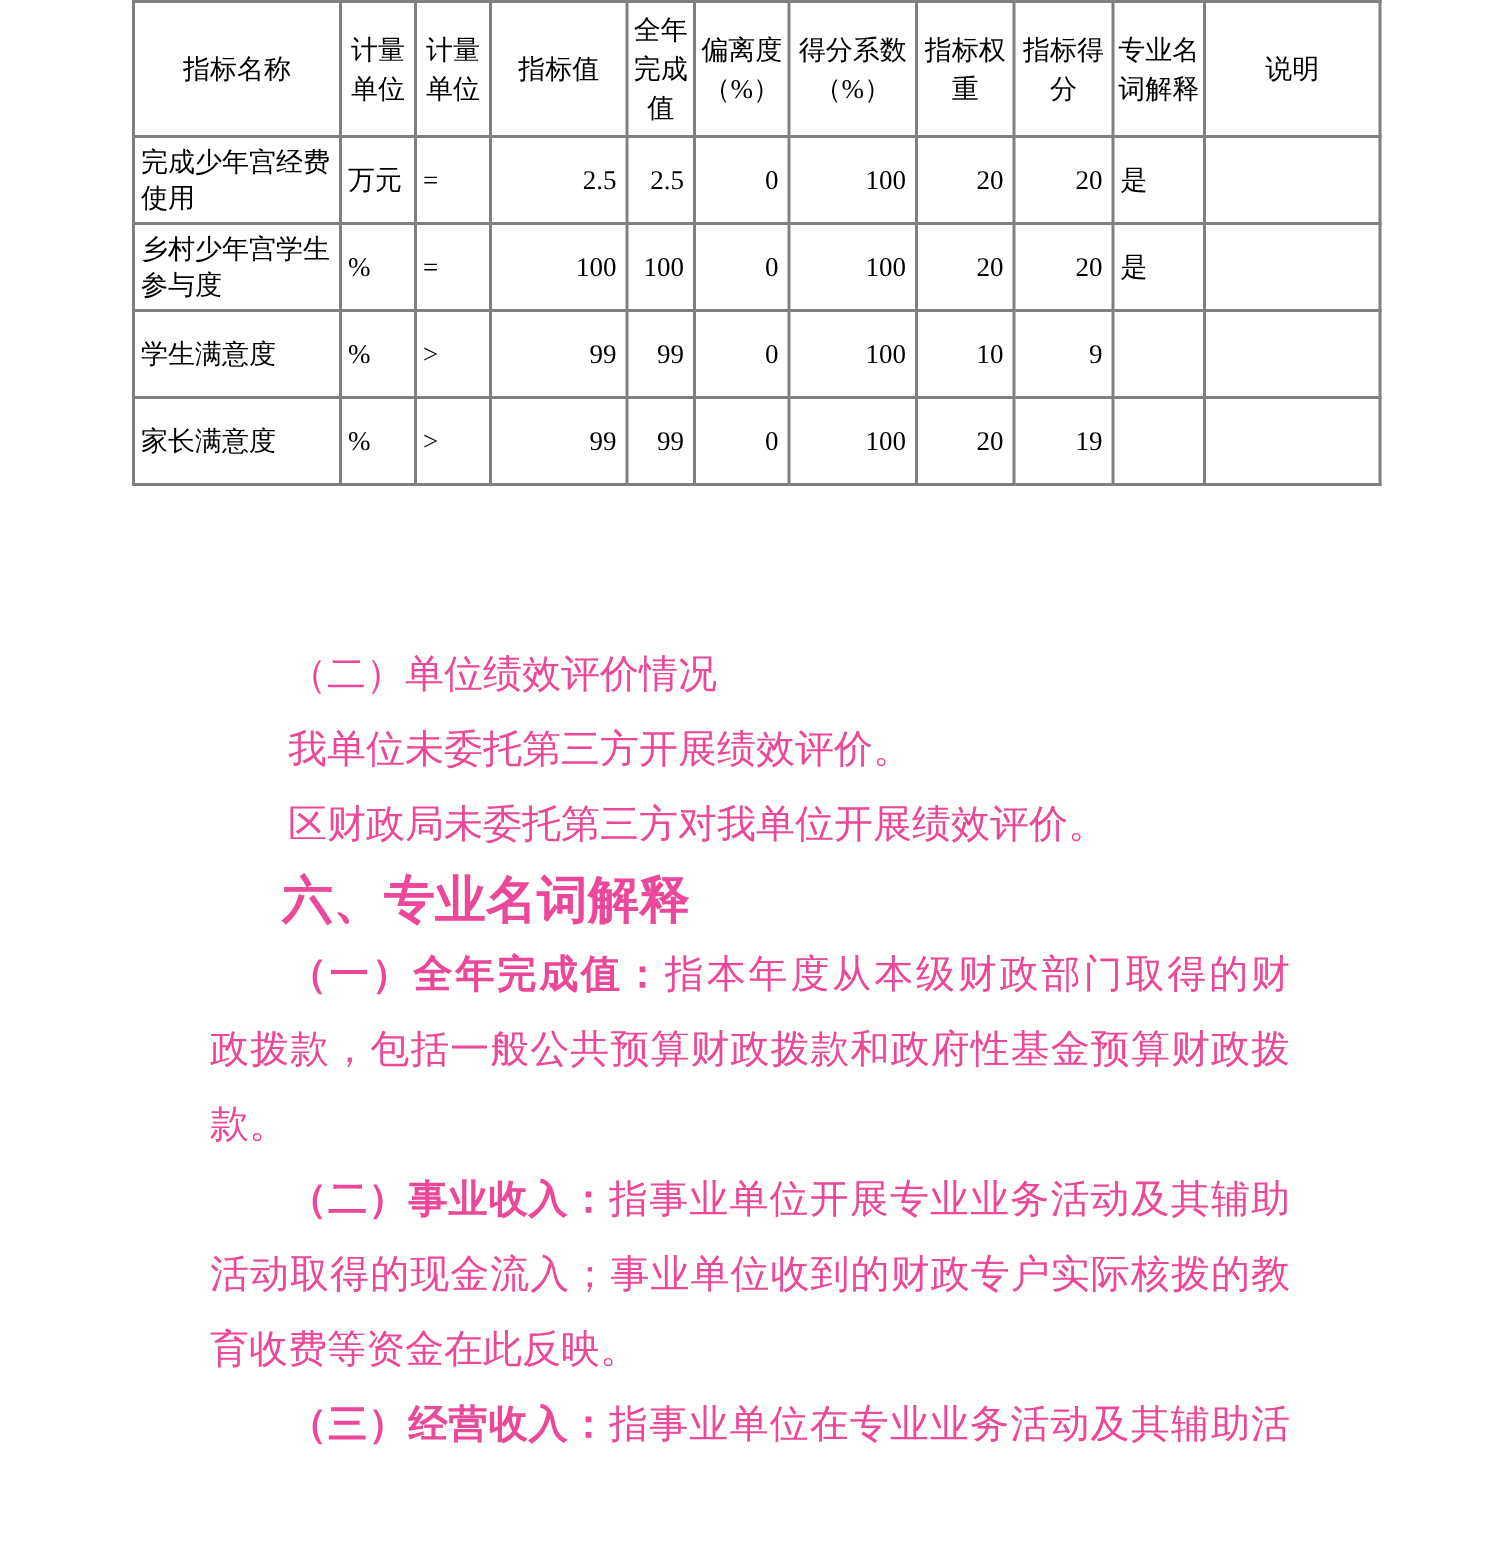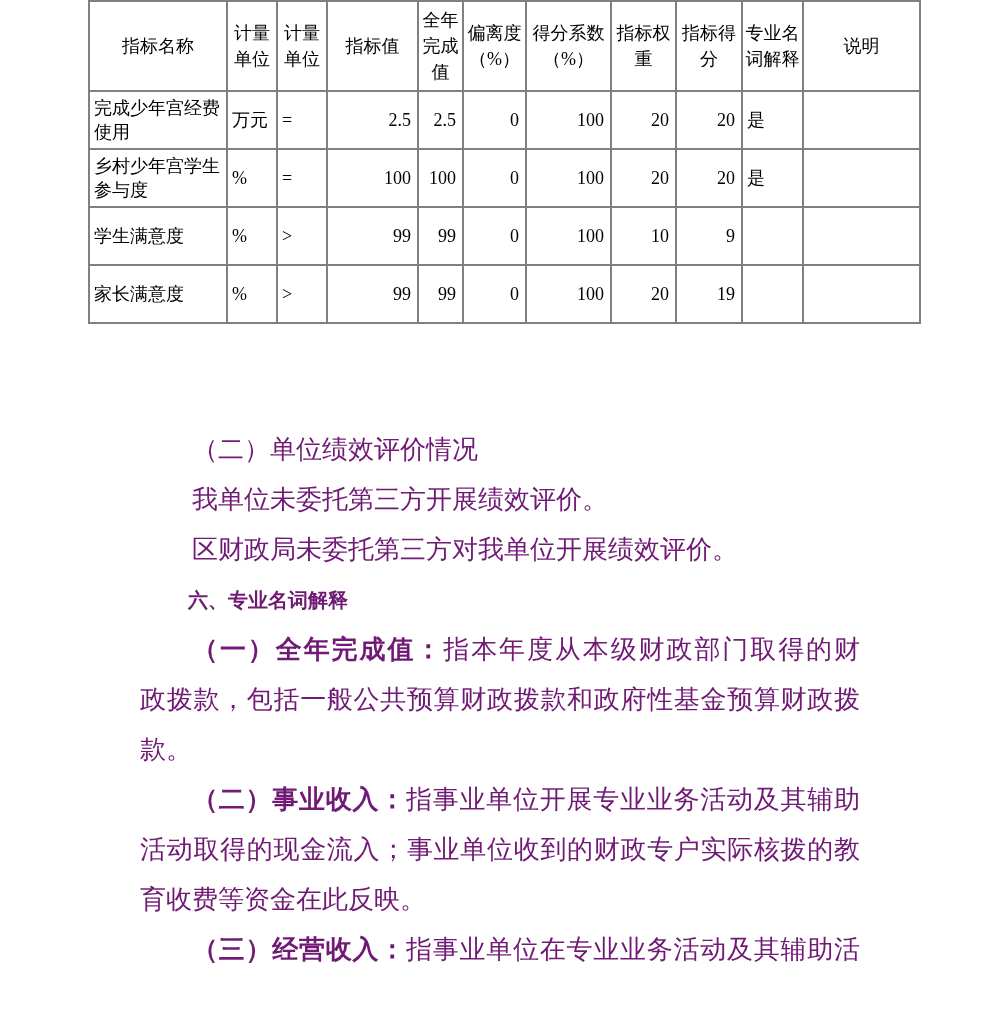--- a/index.html
+++ b/index.html
@@ -45,38 +45,38 @@
   table.indicator td.ar { text-align: right; padding-right: 6px; margin-left: 40px; }
   table.indicator td.ac { text-align: center; }
 
   
   .bodytext {
     position: absolute;
     left: 140px;
     top: 425px;
     width: 720px;
     font-size: 26px;
-    color: #701a75;
+    color: #ec4899;
   }
   .line {
     height: 50px;
     line-height: 50px;
     white-space: nowrap;
   }
   .line.just {
     white-space: normal;
     text-align: justify;
     text-align-last: justify;
   }
   .line.ind  { padding-left: 52px; }
   .line.ind2 { padding-left: 48px; }
   .line.hei  {
     font-family: "Liberation Sans", "DejaVu Sans", sans-serif;
     font-weight: bold;
-    font-size: 20px;
+    font-size: 34px;
   }
   .seg-b { font-weight: bold; }
 </style>
 </head>
 <body>
 
 <div class="page">
 
   <div class="tbl-wrap">
     <table class="indicator">

